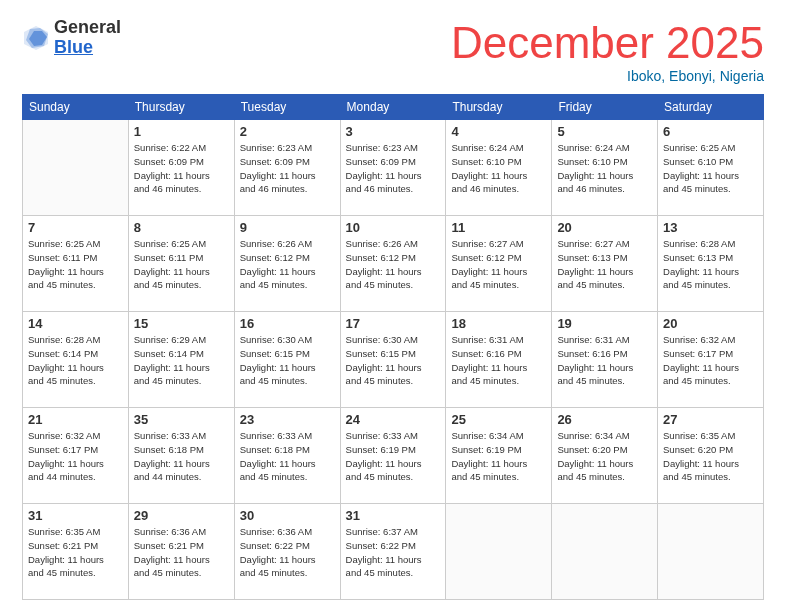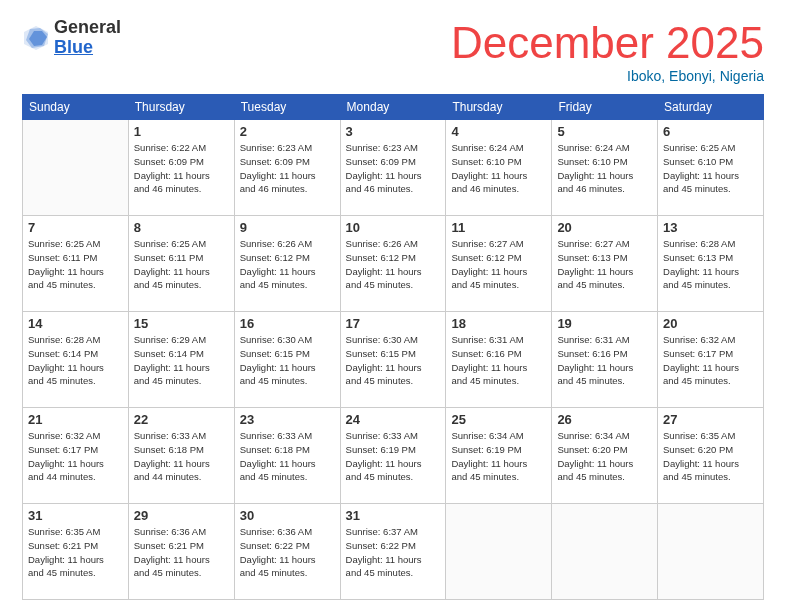--- a/index.html
+++ b/index.html
@@ -219,21 +219,21 @@
             <span class="day-number">20</span>
             <div class="day-info">Sunrise: 6:32 AM<br>Sunset: 6:17 PM<br>Daylight: 11 hours<br>and 45 minutes.</div>
           </td>
         </tr>
         <tr>
           <td>
             <span class="day-number">21</span>
             <div class="day-info">Sunrise: 6:32 AM<br>Sunset: 6:17 PM<br>Daylight: 11 hours<br>and 44 minutes.</div>
           </td>
           <td>
-            <span class="day-number">22</span>
+            <span class="day-number">35</span>
             <div class="day-info">Sunrise: 6:33 AM<br>Sunset: 6:18 PM<br>Daylight: 11 hours<br>and 44 minutes.</div>
           </td>
           <td>
             <span class="day-number">23</span>
             <div class="day-info">Sunrise: 6:33 AM<br>Sunset: 6:18 PM<br>Daylight: 11 hours<br>and 45 minutes.</div>
           </td>
           <td>
             <span class="day-number">24</span>
             <div class="day-info">Sunrise: 6:33 AM<br>Sunset: 6:19 PM<br>Daylight: 11 hours<br>and 45 minutes.</div>
           </td>

